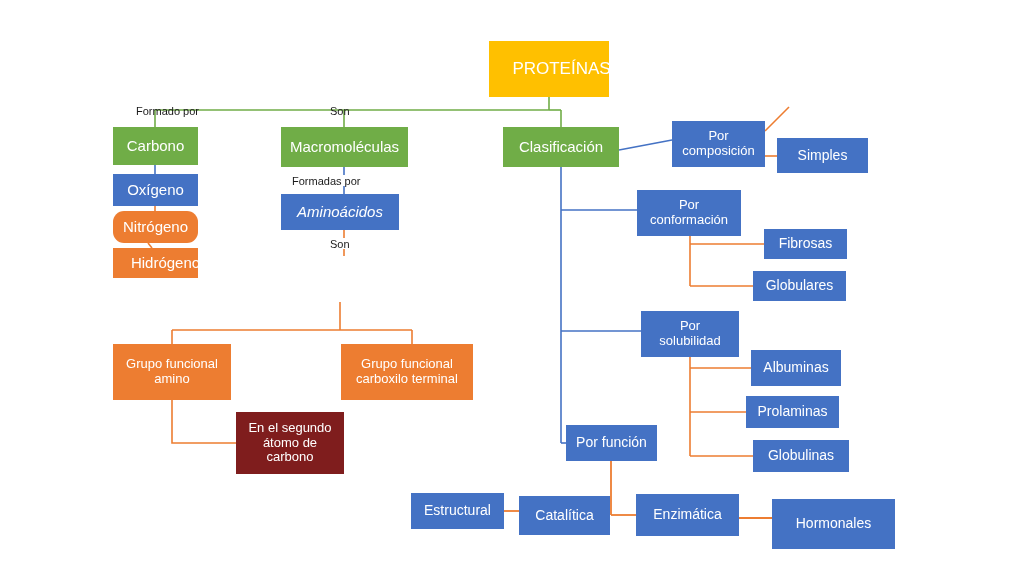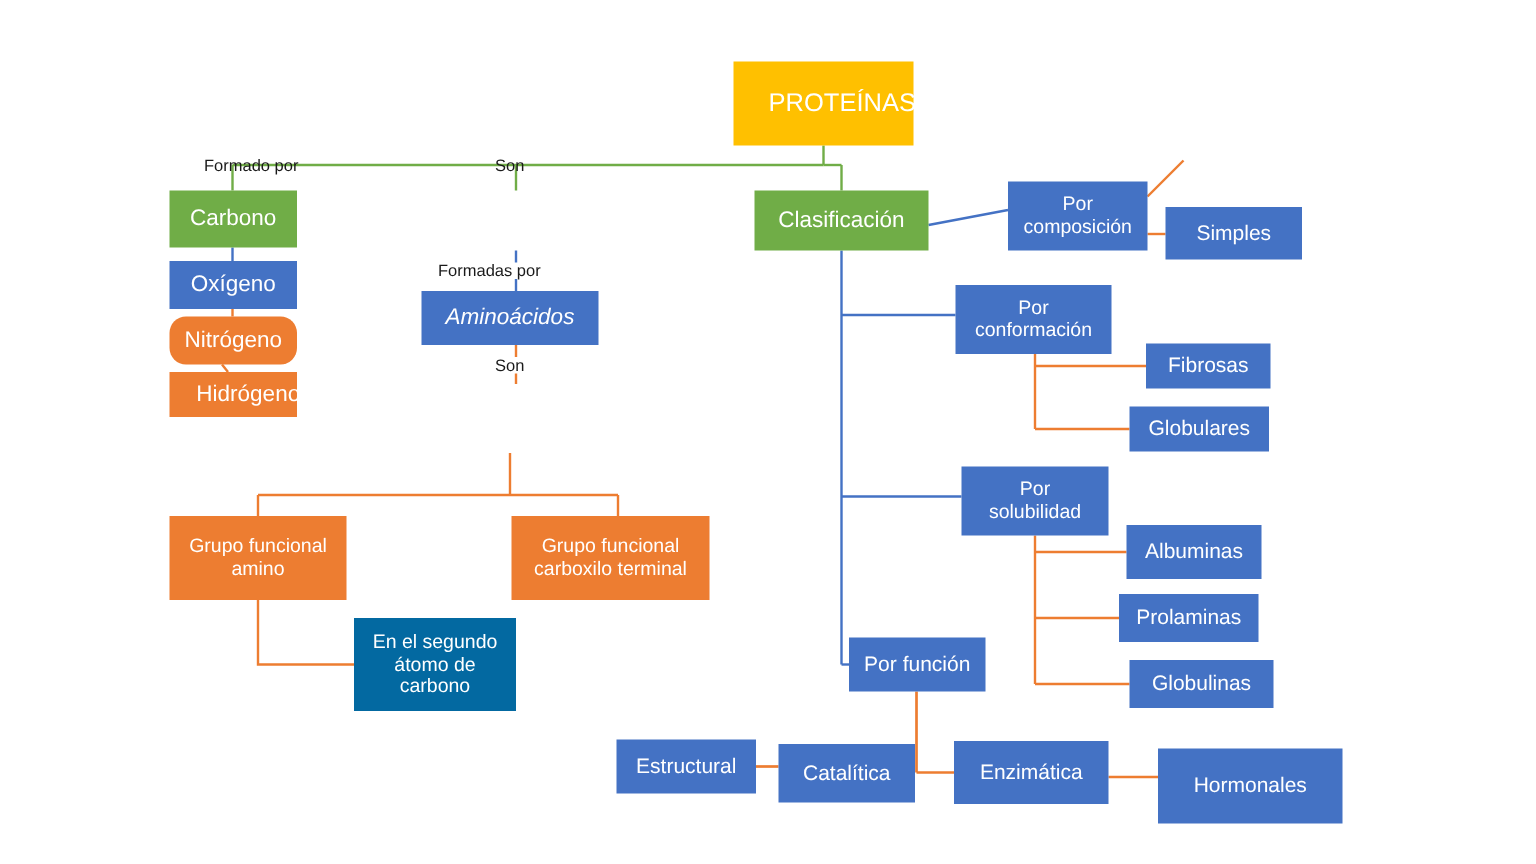--- a/index.html
+++ b/index.html
@@ -32,21 +32,21 @@
     text-align: center;
     color: #ffffff;
     line-height: 1.12;
     padding: 2px 4px;
     white-space: pre-line;
   }
   .c-yellow { background: #FFC000; padding-left: 29px; }
   .c-green  { background: #70AD47; }
   .c-blue   { background: #4472C4; }
   .c-orange { background: #ED7D31; }
-  .c-gray   { background: #0369a1; }
+  .c-gray   { background: #7f1d1d; }
   .edge-label {
     position: absolute;
     color: #1a1a1a;
     font-size: 11px;
     font-family: "Liberation Sans", sans-serif;
     white-space: nowrap;
     text-align: center;
   }
 </style>
 </head>
@@ -128,20 +128,21 @@
         <path d="M 611 515 L 636 515"></path>
         <path d="M 504 511 L 519 511"></path>
         <path d="M 739 518 L 772 518"></path>
       </g>
 
     </g>
   </svg>
 
   <div class="node c-yellow" style="left:489px;top:41px;width:120px;height:56px;font-size:17px;">PROTEÍNAS</div>
 
+  <div class="node c-green" style="left:281px;top:127px;width:127px;height:40px;font-size:15px;">Macromoléculas</div>
 
   <div class="node c-green" style="left:503px;top:127px;width:116px;height:40px;font-size:15px;">Clasificación</div>
 
   <div class="node c-green" style="left:113px;top:127px;width:85px;height:38px;font-size:15px;">Carbono</div>
 
   <div class="node c-blue" style="left:113px;top:174px;width:85px;height:32px;font-size:15px;">Oxígeno</div>
 
   <div class="node c-orange" style="left:113px;top:211px;width:85px;height:32px;font-size:15px;border-radius:11px;">Nitrógeno</div>
 
   <div class="node c-orange" style="left:113px;top:248px;width:85px;height:30px;font-size:15px;padding-left:24px;">Hidrógeno</div>

